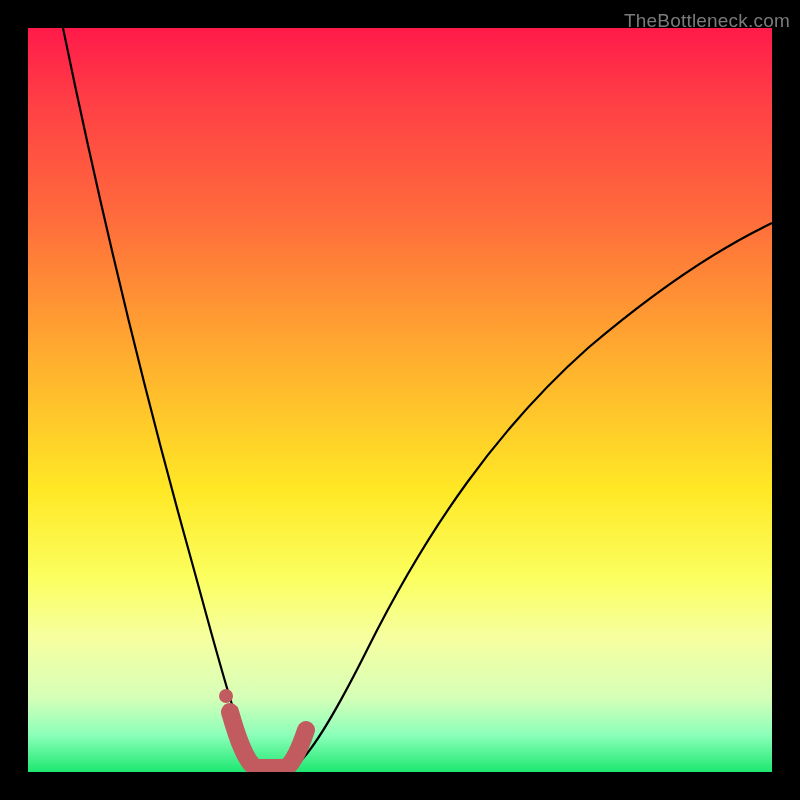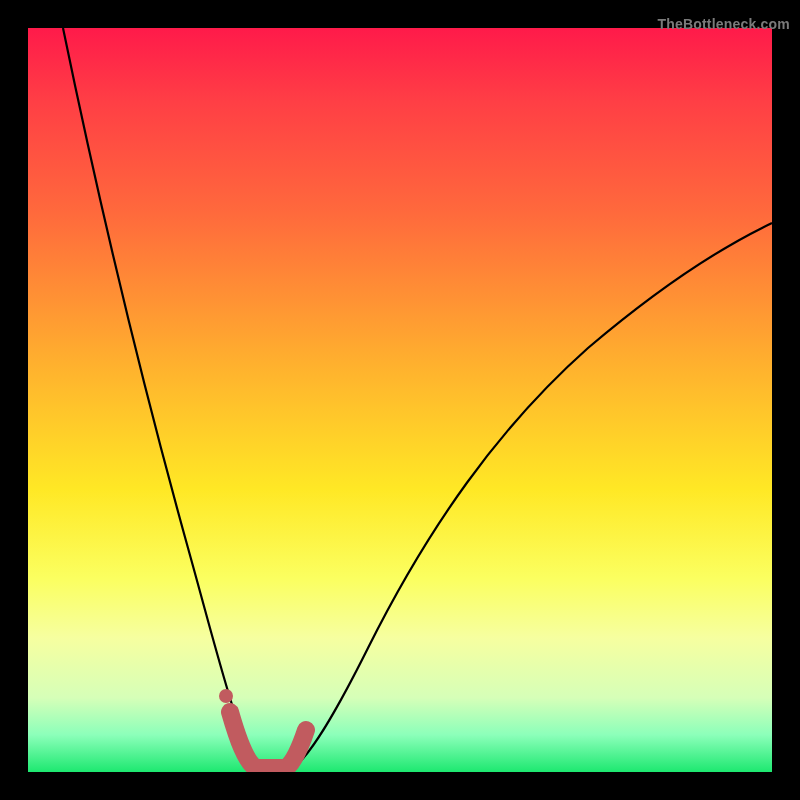--- a/index.html
+++ b/index.html
@@ -24,25 +24,25 @@
       #ffb02e 45%,
       #ffe825 62%,
       #fbff60 74%,
       #f6ffa0 82%,
       #d6ffb8 90%,
       #8cffba 95%,
       #1de870 100%);
   }
   .watermark {
     position: absolute;
-    top: 16px;
+    top: 10px;
     right: 10px;
     color: #7a7a7a;
-    font-size: 14px;
-    font-weight: 700;
+    font-size: 19px;
+    font-weight: 400;
     letter-spacing: 0.2px;
     user-select: none;
   }
   svg.curve {
     position: absolute;
     left: 0;
     top: 0;
     width: 744px;
     height: 744px;
   }

